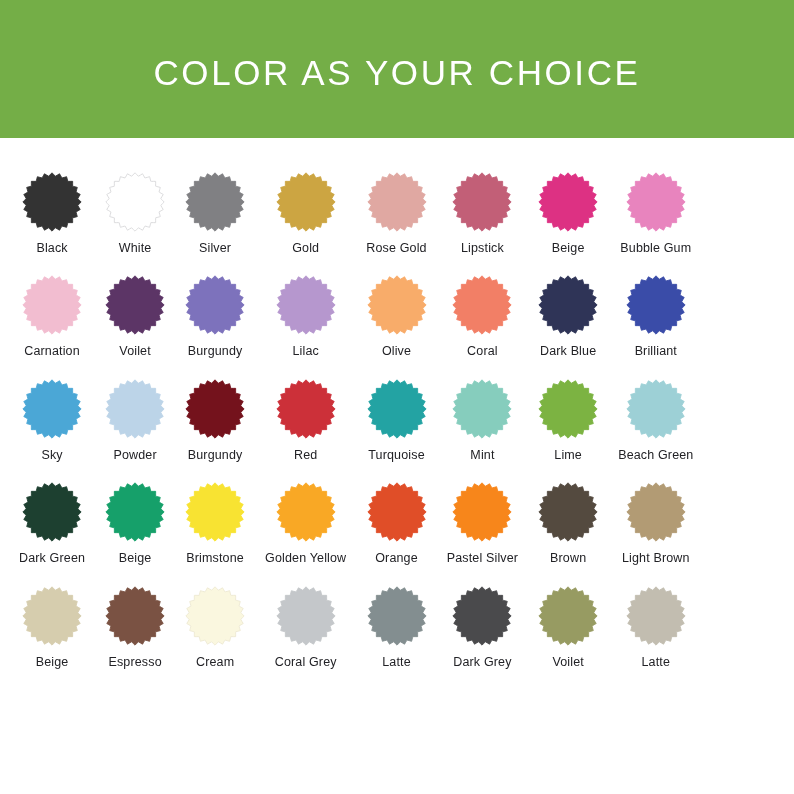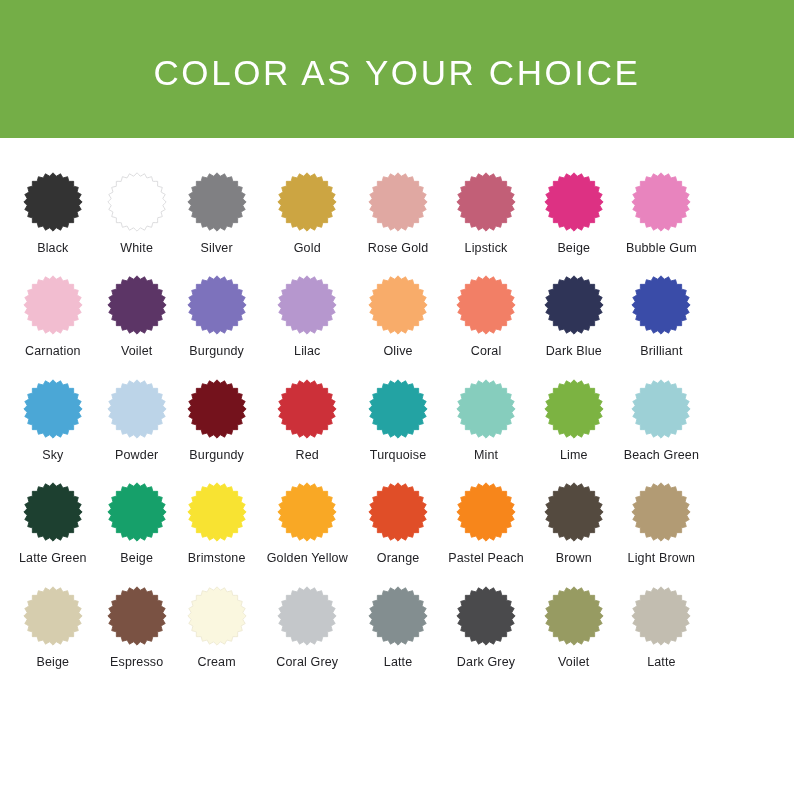--- a/index.html
+++ b/index.html
@@ -237,21 +237,21 @@
       <div class="swatch-cell">
         <svg class="swatch-shape" viewBox="0 0 60 60">
           <path d="M 30.00 0.80 Q 30.00 0.80 31.70 2.51 L 33.39 4.22 Q 33.39 4.22 35.48 3.01 L 37.56 1.79 Q 37.56 1.79 38.75 3.89 L 39.95 5.98 Q 39.95 5.98 42.27 5.35 L 44.60 4.71 Q 44.60 4.71 45.21 7.04 L 45.83 9.37 Q 45.83 9.37 48.24 9.36 L 50.65 9.35 Q 50.65 9.35 50.64 11.76 L 50.63 14.17 Q 50.63 14.17 52.96 14.79 L 55.29 15.40 Q 55.29 15.40 54.65 17.73 L 54.02 20.05 Q 54.02 20.05 56.11 21.25 L 58.21 22.44 Q 58.21 22.44 56.99 24.52 L 55.78 26.61 Q 55.78 26.61 57.49 28.30 L 59.20 30.00 Q 59.20 30.00 57.49 31.70 L 55.78 33.39 Q 55.78 33.39 56.99 35.48 L 58.21 37.56 Q 58.21 37.56 56.11 38.75 L 54.02 39.95 Q 54.02 39.95 54.65 42.27 L 55.29 44.60 Q 55.29 44.60 52.96 45.21 L 50.63 45.83 Q 50.63 45.83 50.64 48.24 L 50.65 50.65 Q 50.65 50.65 48.24 50.64 L 45.83 50.63 Q 45.83 50.63 45.21 52.96 L 44.60 55.29 Q 44.60 55.29 42.27 54.65 L 39.95 54.02 Q 39.95 54.02 38.75 56.11 L 37.56 58.21 Q 37.56 58.21 35.48 56.99 L 33.39 55.78 Q 33.39 55.78 31.70 57.49 L 30.00 59.20 Q 30.00 59.20 28.30 57.49 L 26.61 55.78 Q 26.61 55.78 24.52 56.99 L 22.44 58.21 Q 22.44 58.21 21.25 56.11 L 20.05 54.02 Q 20.05 54.02 17.73 54.65 L 15.40 55.29 Q 15.40 55.29 14.79 52.96 L 14.17 50.63 Q 14.17 50.63 11.76 50.64 L 9.35 50.65 Q 9.35 50.65 9.36 48.24 L 9.37 45.83 Q 9.37 45.83 7.04 45.21 L 4.71 44.60 Q 4.71 44.60 5.35 42.27 L 5.98 39.95 Q 5.98 39.95 3.89 38.75 L 1.79 37.56 Q 1.79 37.56 3.01 35.48 L 4.22 33.39 Q 4.22 33.39 2.51 31.70 L 0.80 30.00 Q 0.80 30.00 2.51 28.30 L 4.22 26.61 Q 4.22 26.61 3.01 24.52 L 1.79 22.44 Q 1.79 22.44 3.89 21.25 L 5.98 20.05 Q 5.98 20.05 5.35 17.73 L 4.71 15.40 Q 4.71 15.40 7.04 14.79 L 9.37 14.17 Q 9.37 14.17 9.36 11.76 L 9.35 9.35 Q 9.35 9.35 11.76 9.36 L 14.17 9.37 Q 14.17 9.37 14.79 7.04 L 15.40 4.71 Q 15.40 4.71 17.73 5.35 L 20.05 5.98 Q 20.05 5.98 21.25 3.89 L 22.44 1.79 Q 22.44 1.79 24.52 3.01 L 26.61 4.22 Z" fill="#9DD0D6" stroke="#9DD0D6" stroke-width="0.9" stroke-linejoin="round"></path>
         </svg>
         <div class="swatch-label">Beach Green</div>
       </div>
       <div class="swatch-cell">
         <svg class="swatch-shape" viewBox="0 0 60 60">
           <path d="M 30.00 0.80 Q 30.00 0.80 31.70 2.51 L 33.39 4.22 Q 33.39 4.22 35.48 3.01 L 37.56 1.79 Q 37.56 1.79 38.75 3.89 L 39.95 5.98 Q 39.95 5.98 42.27 5.35 L 44.60 4.71 Q 44.60 4.71 45.21 7.04 L 45.83 9.37 Q 45.83 9.37 48.24 9.36 L 50.65 9.35 Q 50.65 9.35 50.64 11.76 L 50.63 14.17 Q 50.63 14.17 52.96 14.79 L 55.29 15.40 Q 55.29 15.40 54.65 17.73 L 54.02 20.05 Q 54.02 20.05 56.11 21.25 L 58.21 22.44 Q 58.21 22.44 56.99 24.52 L 55.78 26.61 Q 55.78 26.61 57.49 28.30 L 59.20 30.00 Q 59.20 30.00 57.49 31.70 L 55.78 33.39 Q 55.78 33.39 56.99 35.48 L 58.21 37.56 Q 58.21 37.56 56.11 38.75 L 54.02 39.95 Q 54.02 39.95 54.65 42.27 L 55.29 44.60 Q 55.29 44.60 52.96 45.21 L 50.63 45.83 Q 50.63 45.83 50.64 48.24 L 50.65 50.65 Q 50.65 50.65 48.24 50.64 L 45.83 50.63 Q 45.83 50.63 45.21 52.96 L 44.60 55.29 Q 44.60 55.29 42.27 54.65 L 39.95 54.02 Q 39.95 54.02 38.75 56.11 L 37.56 58.21 Q 37.56 58.21 35.48 56.99 L 33.39 55.78 Q 33.39 55.78 31.70 57.49 L 30.00 59.20 Q 30.00 59.20 28.30 57.49 L 26.61 55.78 Q 26.61 55.78 24.52 56.99 L 22.44 58.21 Q 22.44 58.21 21.25 56.11 L 20.05 54.02 Q 20.05 54.02 17.73 54.65 L 15.40 55.29 Q 15.40 55.29 14.79 52.96 L 14.17 50.63 Q 14.17 50.63 11.76 50.64 L 9.35 50.65 Q 9.35 50.65 9.36 48.24 L 9.37 45.83 Q 9.37 45.83 7.04 45.21 L 4.71 44.60 Q 4.71 44.60 5.35 42.27 L 5.98 39.95 Q 5.98 39.95 3.89 38.75 L 1.79 37.56 Q 1.79 37.56 3.01 35.48 L 4.22 33.39 Q 4.22 33.39 2.51 31.70 L 0.80 30.00 Q 0.80 30.00 2.51 28.30 L 4.22 26.61 Q 4.22 26.61 3.01 24.52 L 1.79 22.44 Q 1.79 22.44 3.89 21.25 L 5.98 20.05 Q 5.98 20.05 5.35 17.73 L 4.71 15.40 Q 4.71 15.40 7.04 14.79 L 9.37 14.17 Q 9.37 14.17 9.36 11.76 L 9.35 9.35 Q 9.35 9.35 11.76 9.36 L 14.17 9.37 Q 14.17 9.37 14.79 7.04 L 15.40 4.71 Q 15.40 4.71 17.73 5.35 L 20.05 5.98 Q 20.05 5.98 21.25 3.89 L 22.44 1.79 Q 22.44 1.79 24.52 3.01 L 26.61 4.22 Z" fill="#1D4030" stroke="#1D4030" stroke-width="0.9" stroke-linejoin="round"></path>
         </svg>
-        <div class="swatch-label">Latte Green</div>
+        <div class="swatch-label">Dark Green</div>
       </div>
       <div class="swatch-cell">
         <svg class="swatch-shape" viewBox="0 0 60 60">
           <path d="M 30.00 0.80 Q 30.00 0.80 31.70 2.51 L 33.39 4.22 Q 33.39 4.22 35.48 3.01 L 37.56 1.79 Q 37.56 1.79 38.75 3.89 L 39.95 5.98 Q 39.95 5.98 42.27 5.35 L 44.60 4.71 Q 44.60 4.71 45.21 7.04 L 45.83 9.37 Q 45.83 9.37 48.24 9.36 L 50.65 9.35 Q 50.65 9.35 50.64 11.76 L 50.63 14.17 Q 50.63 14.17 52.96 14.79 L 55.29 15.40 Q 55.29 15.40 54.65 17.73 L 54.02 20.05 Q 54.02 20.05 56.11 21.25 L 58.21 22.44 Q 58.21 22.44 56.99 24.52 L 55.78 26.61 Q 55.78 26.61 57.49 28.30 L 59.20 30.00 Q 59.20 30.00 57.49 31.70 L 55.78 33.39 Q 55.78 33.39 56.99 35.48 L 58.21 37.56 Q 58.21 37.56 56.11 38.75 L 54.02 39.95 Q 54.02 39.95 54.65 42.27 L 55.29 44.60 Q 55.29 44.60 52.96 45.21 L 50.63 45.83 Q 50.63 45.83 50.64 48.24 L 50.65 50.65 Q 50.65 50.65 48.24 50.64 L 45.83 50.63 Q 45.83 50.63 45.21 52.96 L 44.60 55.29 Q 44.60 55.29 42.27 54.65 L 39.95 54.02 Q 39.95 54.02 38.75 56.11 L 37.56 58.21 Q 37.56 58.21 35.48 56.99 L 33.39 55.78 Q 33.39 55.78 31.70 57.49 L 30.00 59.20 Q 30.00 59.20 28.30 57.49 L 26.61 55.78 Q 26.61 55.78 24.52 56.99 L 22.44 58.21 Q 22.44 58.21 21.25 56.11 L 20.05 54.02 Q 20.05 54.02 17.73 54.65 L 15.40 55.29 Q 15.40 55.29 14.79 52.96 L 14.17 50.63 Q 14.17 50.63 11.76 50.64 L 9.35 50.65 Q 9.35 50.65 9.36 48.24 L 9.37 45.83 Q 9.37 45.83 7.04 45.21 L 4.71 44.60 Q 4.71 44.60 5.35 42.27 L 5.98 39.95 Q 5.98 39.95 3.89 38.75 L 1.79 37.56 Q 1.79 37.56 3.01 35.48 L 4.22 33.39 Q 4.22 33.39 2.51 31.70 L 0.80 30.00 Q 0.80 30.00 2.51 28.30 L 4.22 26.61 Q 4.22 26.61 3.01 24.52 L 1.79 22.44 Q 1.79 22.44 3.89 21.25 L 5.98 20.05 Q 5.98 20.05 5.35 17.73 L 4.71 15.40 Q 4.71 15.40 7.04 14.79 L 9.37 14.17 Q 9.37 14.17 9.36 11.76 L 9.35 9.35 Q 9.35 9.35 11.76 9.36 L 14.17 9.37 Q 14.17 9.37 14.79 7.04 L 15.40 4.71 Q 15.40 4.71 17.73 5.35 L 20.05 5.98 Q 20.05 5.98 21.25 3.89 L 22.44 1.79 Q 22.44 1.79 24.52 3.01 L 26.61 4.22 Z" fill="#16A06A" stroke="#16A06A" stroke-width="0.9" stroke-linejoin="round"></path>
         </svg>
         <div class="swatch-label">Beige</div>
       </div>
       <div class="swatch-cell">
         <svg class="swatch-shape" viewBox="0 0 60 60">
           <path d="M 30.00 0.80 Q 30.00 0.80 31.70 2.51 L 33.39 4.22 Q 33.39 4.22 35.48 3.01 L 37.56 1.79 Q 37.56 1.79 38.75 3.89 L 39.95 5.98 Q 39.95 5.98 42.27 5.35 L 44.60 4.71 Q 44.60 4.71 45.21 7.04 L 45.83 9.37 Q 45.83 9.37 48.24 9.36 L 50.65 9.35 Q 50.65 9.35 50.64 11.76 L 50.63 14.17 Q 50.63 14.17 52.96 14.79 L 55.29 15.40 Q 55.29 15.40 54.65 17.73 L 54.02 20.05 Q 54.02 20.05 56.11 21.25 L 58.21 22.44 Q 58.21 22.44 56.99 24.52 L 55.78 26.61 Q 55.78 26.61 57.49 28.30 L 59.20 30.00 Q 59.20 30.00 57.49 31.70 L 55.78 33.39 Q 55.78 33.39 56.99 35.48 L 58.21 37.56 Q 58.21 37.56 56.11 38.75 L 54.02 39.95 Q 54.02 39.95 54.65 42.27 L 55.29 44.60 Q 55.29 44.60 52.96 45.21 L 50.63 45.83 Q 50.63 45.83 50.64 48.24 L 50.65 50.65 Q 50.65 50.65 48.24 50.64 L 45.83 50.63 Q 45.83 50.63 45.21 52.96 L 44.60 55.29 Q 44.60 55.29 42.27 54.65 L 39.95 54.02 Q 39.95 54.02 38.75 56.11 L 37.56 58.21 Q 37.56 58.21 35.48 56.99 L 33.39 55.78 Q 33.39 55.78 31.70 57.49 L 30.00 59.20 Q 30.00 59.20 28.30 57.49 L 26.61 55.78 Q 26.61 55.78 24.52 56.99 L 22.44 58.21 Q 22.44 58.21 21.25 56.11 L 20.05 54.02 Q 20.05 54.02 17.73 54.65 L 15.40 55.29 Q 15.40 55.29 14.79 52.96 L 14.17 50.63 Q 14.17 50.63 11.76 50.64 L 9.35 50.65 Q 9.35 50.65 9.36 48.24 L 9.37 45.83 Q 9.37 45.83 7.04 45.21 L 4.71 44.60 Q 4.71 44.60 5.35 42.27 L 5.98 39.95 Q 5.98 39.95 3.89 38.75 L 1.79 37.56 Q 1.79 37.56 3.01 35.48 L 4.22 33.39 Q 4.22 33.39 2.51 31.70 L 0.80 30.00 Q 0.80 30.00 2.51 28.30 L 4.22 26.61 Q 4.22 26.61 3.01 24.52 L 1.79 22.44 Q 1.79 22.44 3.89 21.25 L 5.98 20.05 Q 5.98 20.05 5.35 17.73 L 4.71 15.40 Q 4.71 15.40 7.04 14.79 L 9.37 14.17 Q 9.37 14.17 9.36 11.76 L 9.35 9.35 Q 9.35 9.35 11.76 9.36 L 14.17 9.37 Q 14.17 9.37 14.79 7.04 L 15.40 4.71 Q 15.40 4.71 17.73 5.35 L 20.05 5.98 Q 20.05 5.98 21.25 3.89 L 22.44 1.79 Q 22.44 1.79 24.52 3.01 L 26.61 4.22 Z" fill="#F8E332" stroke="#F8E332" stroke-width="0.9" stroke-linejoin="round"></path>
@@ -267,21 +267,21 @@
       <div class="swatch-cell">
         <svg class="swatch-shape" viewBox="0 0 60 60">
           <path d="M 30.00 0.80 Q 30.00 0.80 31.70 2.51 L 33.39 4.22 Q 33.39 4.22 35.48 3.01 L 37.56 1.79 Q 37.56 1.79 38.75 3.89 L 39.95 5.98 Q 39.95 5.98 42.27 5.35 L 44.60 4.71 Q 44.60 4.71 45.21 7.04 L 45.83 9.37 Q 45.83 9.37 48.24 9.36 L 50.65 9.35 Q 50.65 9.35 50.64 11.76 L 50.63 14.17 Q 50.63 14.17 52.96 14.79 L 55.29 15.40 Q 55.29 15.40 54.65 17.73 L 54.02 20.05 Q 54.02 20.05 56.11 21.25 L 58.21 22.44 Q 58.21 22.44 56.99 24.52 L 55.78 26.61 Q 55.78 26.61 57.49 28.30 L 59.20 30.00 Q 59.20 30.00 57.49 31.70 L 55.78 33.39 Q 55.78 33.39 56.99 35.48 L 58.21 37.56 Q 58.21 37.56 56.11 38.75 L 54.02 39.95 Q 54.02 39.95 54.65 42.27 L 55.29 44.60 Q 55.29 44.60 52.96 45.21 L 50.63 45.83 Q 50.63 45.83 50.64 48.24 L 50.65 50.65 Q 50.65 50.65 48.24 50.64 L 45.83 50.63 Q 45.83 50.63 45.21 52.96 L 44.60 55.29 Q 44.60 55.29 42.27 54.65 L 39.95 54.02 Q 39.95 54.02 38.75 56.11 L 37.56 58.21 Q 37.56 58.21 35.48 56.99 L 33.39 55.78 Q 33.39 55.78 31.70 57.49 L 30.00 59.20 Q 30.00 59.20 28.30 57.49 L 26.61 55.78 Q 26.61 55.78 24.52 56.99 L 22.44 58.21 Q 22.44 58.21 21.25 56.11 L 20.05 54.02 Q 20.05 54.02 17.73 54.65 L 15.40 55.29 Q 15.40 55.29 14.79 52.96 L 14.17 50.63 Q 14.17 50.63 11.76 50.64 L 9.35 50.65 Q 9.35 50.65 9.36 48.24 L 9.37 45.83 Q 9.37 45.83 7.04 45.21 L 4.71 44.60 Q 4.71 44.60 5.35 42.27 L 5.98 39.95 Q 5.98 39.95 3.89 38.75 L 1.79 37.56 Q 1.79 37.56 3.01 35.48 L 4.22 33.39 Q 4.22 33.39 2.51 31.70 L 0.80 30.00 Q 0.80 30.00 2.51 28.30 L 4.22 26.61 Q 4.22 26.61 3.01 24.52 L 1.79 22.44 Q 1.79 22.44 3.89 21.25 L 5.98 20.05 Q 5.98 20.05 5.35 17.73 L 4.71 15.40 Q 4.71 15.40 7.04 14.79 L 9.37 14.17 Q 9.37 14.17 9.36 11.76 L 9.35 9.35 Q 9.35 9.35 11.76 9.36 L 14.17 9.37 Q 14.17 9.37 14.79 7.04 L 15.40 4.71 Q 15.40 4.71 17.73 5.35 L 20.05 5.98 Q 20.05 5.98 21.25 3.89 L 22.44 1.79 Q 22.44 1.79 24.52 3.01 L 26.61 4.22 Z" fill="#E04E28" stroke="#E04E28" stroke-width="0.9" stroke-linejoin="round"></path>
         </svg>
         <div class="swatch-label">Orange</div>
       </div>
       <div class="swatch-cell">
         <svg class="swatch-shape" viewBox="0 0 60 60">
           <path d="M 30.00 0.80 Q 30.00 0.80 31.70 2.51 L 33.39 4.22 Q 33.39 4.22 35.48 3.01 L 37.56 1.79 Q 37.56 1.79 38.75 3.89 L 39.95 5.98 Q 39.95 5.98 42.27 5.35 L 44.60 4.71 Q 44.60 4.71 45.21 7.04 L 45.83 9.37 Q 45.83 9.37 48.24 9.36 L 50.65 9.35 Q 50.65 9.35 50.64 11.76 L 50.63 14.17 Q 50.63 14.17 52.96 14.79 L 55.29 15.40 Q 55.29 15.40 54.65 17.73 L 54.02 20.05 Q 54.02 20.05 56.11 21.25 L 58.21 22.44 Q 58.21 22.44 56.99 24.52 L 55.78 26.61 Q 55.78 26.61 57.49 28.30 L 59.20 30.00 Q 59.20 30.00 57.49 31.70 L 55.78 33.39 Q 55.78 33.39 56.99 35.48 L 58.21 37.56 Q 58.21 37.56 56.11 38.75 L 54.02 39.95 Q 54.02 39.95 54.65 42.27 L 55.29 44.60 Q 55.29 44.60 52.96 45.21 L 50.63 45.83 Q 50.63 45.83 50.64 48.24 L 50.65 50.65 Q 50.65 50.65 48.24 50.64 L 45.83 50.63 Q 45.83 50.63 45.21 52.96 L 44.60 55.29 Q 44.60 55.29 42.27 54.65 L 39.95 54.02 Q 39.95 54.02 38.75 56.11 L 37.56 58.21 Q 37.56 58.21 35.48 56.99 L 33.39 55.78 Q 33.39 55.78 31.70 57.49 L 30.00 59.20 Q 30.00 59.20 28.30 57.49 L 26.61 55.78 Q 26.61 55.78 24.52 56.99 L 22.44 58.21 Q 22.44 58.21 21.25 56.11 L 20.05 54.02 Q 20.05 54.02 17.73 54.65 L 15.40 55.29 Q 15.40 55.29 14.79 52.96 L 14.17 50.63 Q 14.17 50.63 11.76 50.64 L 9.35 50.65 Q 9.35 50.65 9.36 48.24 L 9.37 45.83 Q 9.37 45.83 7.04 45.21 L 4.71 44.60 Q 4.71 44.60 5.35 42.27 L 5.98 39.95 Q 5.98 39.95 3.89 38.75 L 1.79 37.56 Q 1.79 37.56 3.01 35.48 L 4.22 33.39 Q 4.22 33.39 2.51 31.70 L 0.80 30.00 Q 0.80 30.00 2.51 28.30 L 4.22 26.61 Q 4.22 26.61 3.01 24.52 L 1.79 22.44 Q 1.79 22.44 3.89 21.25 L 5.98 20.05 Q 5.98 20.05 5.35 17.73 L 4.71 15.40 Q 4.71 15.40 7.04 14.79 L 9.37 14.17 Q 9.37 14.17 9.36 11.76 L 9.35 9.35 Q 9.35 9.35 11.76 9.36 L 14.17 9.37 Q 14.17 9.37 14.79 7.04 L 15.40 4.71 Q 15.40 4.71 17.73 5.35 L 20.05 5.98 Q 20.05 5.98 21.25 3.89 L 22.44 1.79 Q 22.44 1.79 24.52 3.01 L 26.61 4.22 Z" fill="#F7861B" stroke="#F7861B" stroke-width="0.9" stroke-linejoin="round"></path>
         </svg>
-        <div class="swatch-label">Pastel Peach</div>
+        <div class="swatch-label">Pastel Silver</div>
       </div>
       <div class="swatch-cell">
         <svg class="swatch-shape" viewBox="0 0 60 60">
           <path d="M 30.00 0.80 Q 30.00 0.80 31.70 2.51 L 33.39 4.22 Q 33.39 4.22 35.48 3.01 L 37.56 1.79 Q 37.56 1.79 38.75 3.89 L 39.95 5.98 Q 39.95 5.98 42.27 5.35 L 44.60 4.71 Q 44.60 4.71 45.21 7.04 L 45.83 9.37 Q 45.83 9.37 48.24 9.36 L 50.65 9.35 Q 50.65 9.35 50.64 11.76 L 50.63 14.17 Q 50.63 14.17 52.96 14.79 L 55.29 15.40 Q 55.29 15.40 54.65 17.73 L 54.02 20.05 Q 54.02 20.05 56.11 21.25 L 58.21 22.44 Q 58.21 22.44 56.99 24.52 L 55.78 26.61 Q 55.78 26.61 57.49 28.30 L 59.20 30.00 Q 59.20 30.00 57.49 31.70 L 55.78 33.39 Q 55.78 33.39 56.99 35.48 L 58.21 37.56 Q 58.21 37.56 56.11 38.75 L 54.02 39.95 Q 54.02 39.95 54.65 42.27 L 55.29 44.60 Q 55.29 44.60 52.96 45.21 L 50.63 45.83 Q 50.63 45.83 50.64 48.24 L 50.65 50.65 Q 50.65 50.65 48.24 50.64 L 45.83 50.63 Q 45.83 50.63 45.21 52.96 L 44.60 55.29 Q 44.60 55.29 42.27 54.65 L 39.95 54.02 Q 39.95 54.02 38.75 56.11 L 37.56 58.21 Q 37.56 58.21 35.48 56.99 L 33.39 55.78 Q 33.39 55.78 31.70 57.49 L 30.00 59.20 Q 30.00 59.20 28.30 57.49 L 26.61 55.78 Q 26.61 55.78 24.52 56.99 L 22.44 58.21 Q 22.44 58.21 21.25 56.11 L 20.05 54.02 Q 20.05 54.02 17.73 54.65 L 15.40 55.29 Q 15.40 55.29 14.79 52.96 L 14.17 50.63 Q 14.17 50.63 11.76 50.64 L 9.35 50.65 Q 9.35 50.65 9.36 48.24 L 9.37 45.83 Q 9.37 45.83 7.04 45.21 L 4.71 44.60 Q 4.71 44.60 5.35 42.27 L 5.98 39.95 Q 5.98 39.95 3.89 38.75 L 1.79 37.56 Q 1.79 37.56 3.01 35.48 L 4.22 33.39 Q 4.22 33.39 2.51 31.70 L 0.80 30.00 Q 0.80 30.00 2.51 28.30 L 4.22 26.61 Q 4.22 26.61 3.01 24.52 L 1.79 22.44 Q 1.79 22.44 3.89 21.25 L 5.98 20.05 Q 5.98 20.05 5.35 17.73 L 4.71 15.40 Q 4.71 15.40 7.04 14.79 L 9.37 14.17 Q 9.37 14.17 9.36 11.76 L 9.35 9.35 Q 9.35 9.35 11.76 9.36 L 14.17 9.37 Q 14.17 9.37 14.79 7.04 L 15.40 4.71 Q 15.40 4.71 17.73 5.35 L 20.05 5.98 Q 20.05 5.98 21.25 3.89 L 22.44 1.79 Q 22.44 1.79 24.52 3.01 L 26.61 4.22 Z" fill="#544A3F" stroke="#544A3F" stroke-width="0.9" stroke-linejoin="round"></path>
         </svg>
         <div class="swatch-label">Brown</div>
       </div>
       <div class="swatch-cell">
         <svg class="swatch-shape" viewBox="0 0 60 60">
           <path d="M 30.00 0.80 Q 30.00 0.80 31.70 2.51 L 33.39 4.22 Q 33.39 4.22 35.48 3.01 L 37.56 1.79 Q 37.56 1.79 38.75 3.89 L 39.95 5.98 Q 39.95 5.98 42.27 5.35 L 44.60 4.71 Q 44.60 4.71 45.21 7.04 L 45.83 9.37 Q 45.83 9.37 48.24 9.36 L 50.65 9.35 Q 50.65 9.35 50.64 11.76 L 50.63 14.17 Q 50.63 14.17 52.96 14.79 L 55.29 15.40 Q 55.29 15.40 54.65 17.73 L 54.02 20.05 Q 54.02 20.05 56.11 21.25 L 58.21 22.44 Q 58.21 22.44 56.99 24.52 L 55.78 26.61 Q 55.78 26.61 57.49 28.30 L 59.20 30.00 Q 59.20 30.00 57.49 31.70 L 55.78 33.39 Q 55.78 33.39 56.99 35.48 L 58.21 37.56 Q 58.21 37.56 56.11 38.75 L 54.02 39.95 Q 54.02 39.95 54.65 42.27 L 55.29 44.60 Q 55.29 44.60 52.96 45.21 L 50.63 45.83 Q 50.63 45.83 50.64 48.24 L 50.65 50.65 Q 50.65 50.65 48.24 50.64 L 45.83 50.63 Q 45.83 50.63 45.21 52.96 L 44.60 55.29 Q 44.60 55.29 42.27 54.65 L 39.95 54.02 Q 39.95 54.02 38.75 56.11 L 37.56 58.21 Q 37.56 58.21 35.48 56.99 L 33.39 55.78 Q 33.39 55.78 31.70 57.49 L 30.00 59.20 Q 30.00 59.20 28.30 57.49 L 26.61 55.78 Q 26.61 55.78 24.52 56.99 L 22.44 58.21 Q 22.44 58.21 21.25 56.11 L 20.05 54.02 Q 20.05 54.02 17.73 54.65 L 15.40 55.29 Q 15.40 55.29 14.79 52.96 L 14.17 50.63 Q 14.17 50.63 11.76 50.64 L 9.35 50.65 Q 9.35 50.65 9.36 48.24 L 9.37 45.83 Q 9.37 45.83 7.04 45.21 L 4.71 44.60 Q 4.71 44.60 5.35 42.27 L 5.98 39.95 Q 5.98 39.95 3.89 38.75 L 1.79 37.56 Q 1.79 37.56 3.01 35.48 L 4.22 33.39 Q 4.22 33.39 2.51 31.70 L 0.80 30.00 Q 0.80 30.00 2.51 28.30 L 4.22 26.61 Q 4.22 26.61 3.01 24.52 L 1.79 22.44 Q 1.79 22.44 3.89 21.25 L 5.98 20.05 Q 5.98 20.05 5.35 17.73 L 4.71 15.40 Q 4.71 15.40 7.04 14.79 L 9.37 14.17 Q 9.37 14.17 9.36 11.76 L 9.35 9.35 Q 9.35 9.35 11.76 9.36 L 14.17 9.37 Q 14.17 9.37 14.79 7.04 L 15.40 4.71 Q 15.40 4.71 17.73 5.35 L 20.05 5.98 Q 20.05 5.98 21.25 3.89 L 22.44 1.79 Q 22.44 1.79 24.52 3.01 L 26.61 4.22 Z" fill="#B29B74" stroke="#B29B74" stroke-width="0.9" stroke-linejoin="round"></path>

